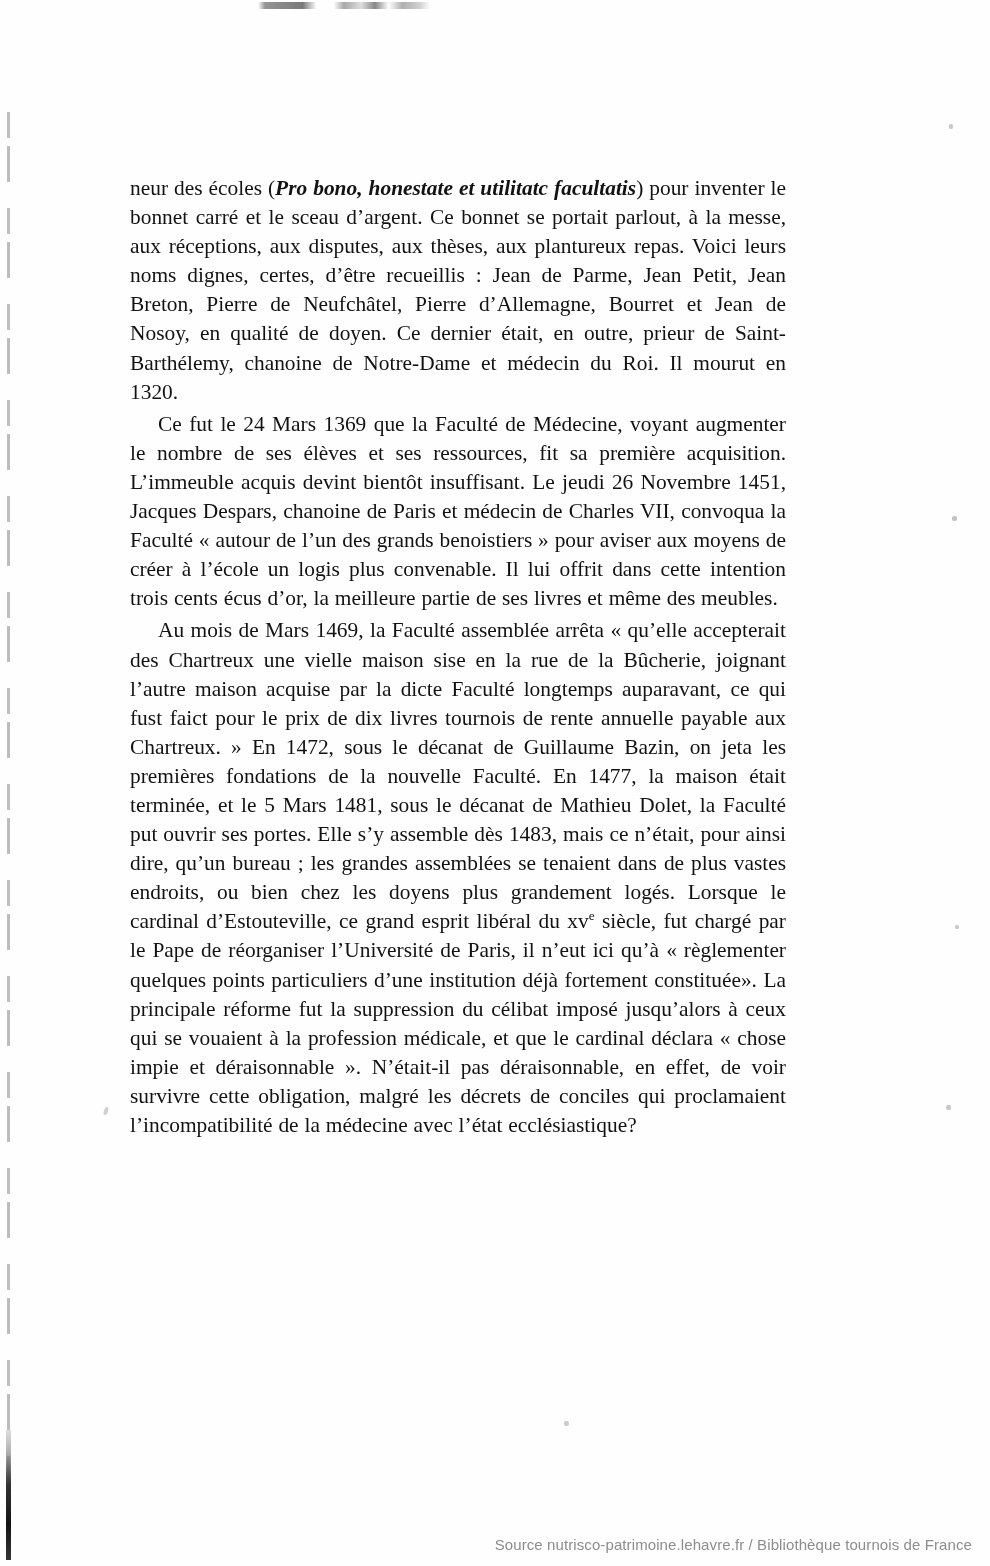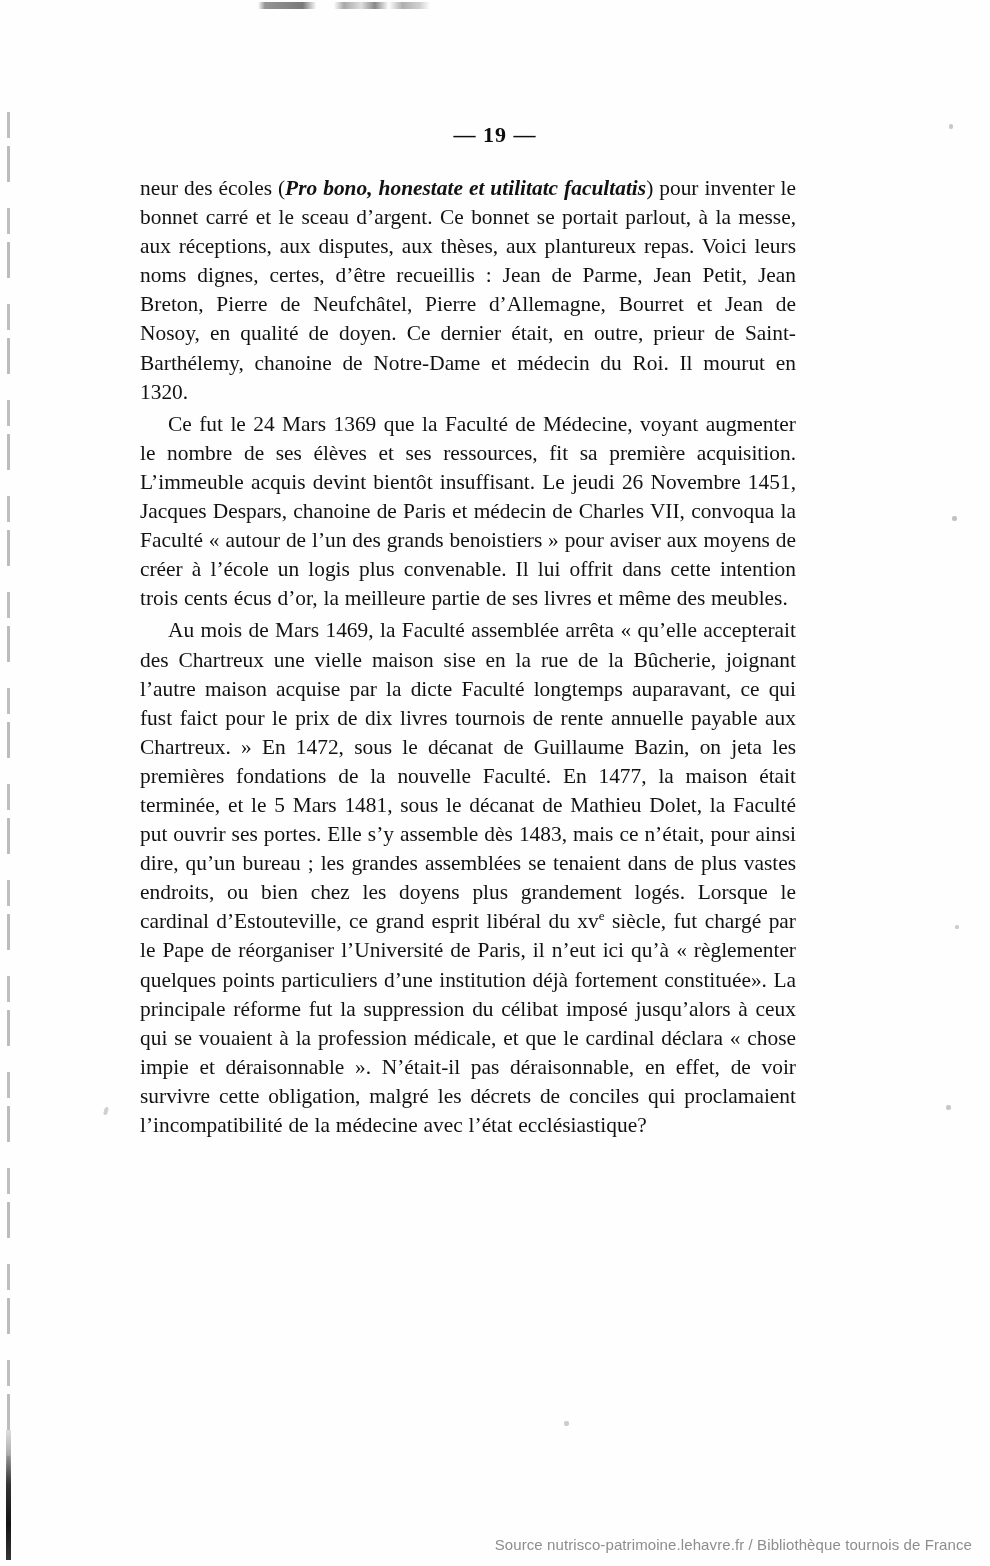--- a/index.html
+++ b/index.html
@@ -86,21 +86,21 @@
     top: 122px;
     text-align: center;
     font-size: 22px;
     font-weight: 700;
     letter-spacing: 1px;
     color: #0d0d0d;
   }
 
   #textblock {
     position: absolute;
-    left: 140px;
+    left: 130px;
     top: 174px;
     width: 656px;
   }
 
   .para {
     margin: 0 0 3px 0;
     font-size: 21.4px;
     line-height: 29.1px;
     text-align: justify;
     text-align-last: left;
@@ -132,21 +132,20 @@
   <div id="binding-line" class="artifact"></div>
   <div id="binding-line-lower" class="artifact"></div>
 
   <div id="speck-a" class="speck"></div>
   <div id="speck-b" class="speck"></div>
   <div id="speck-c" class="speck"></div>
   <div id="speck-d" class="speck"></div>
   <div id="speck-e" class="speck"></div>
   <div id="speck-f" class="speck"></div>
 
-  <div id="folio">— 19 —</div>
 
   <div id="textblock">
       <p class="para first"><span>neur des écoles (</span><em>Pro bono, honestate et utilitatc facultatis</em><span>) pour inventer le bonnet carré et le sceau d’argent. Ce bonnet se portait parlout, à la messe, aux réceptions, aux disputes, aux thèses, aux plantureux repas. Voici leurs noms dignes, certes, d’être recueillis : Jean de Parme, Jean Petit, Jean Breton, Pierre de Neufchâtel, Pierre d’Allemagne, Bourret et Jean de Nosoy, en qualité de doyen. Ce dernier était, en outre, prieur de Saint-Barthélemy, chanoine de Notre-Dame et médecin du Roi. Il mourut en 1320.</span></p>
       <p class="para"><span>Ce fut le 24 Mars 1369 que la Faculté de Médecine, voyant augmenter le nombre de ses élèves et ses ressources, fit sa première acquisition. L’immeuble acquis devint bientôt insuffisant. Le jeudi 26 Novembre 1451, Jacques Despars, chanoine de Paris et médecin de Charles VII, convoqua la Faculté « autour de l’un des grands benoistiers » pour aviser aux moyens de créer à l’école un logis plus convenable. Il lui offrit dans cette intention trois cents écus d’or, la meilleure partie de ses livres et même des meubles.</span></p>
       <p class="para"><span>Au mois de Mars 1469, la Faculté assemblée arrêta « qu’elle accepterait des Chartreux une vielle maison sise en la rue de la Bûcherie, joignant l’autre maison acquise par la dicte Faculté longtemps auparavant, ce qui fust faict pour le prix de dix livres tournois de rente annuelle payable aux Chartreux. » En 1472, sous le décanat de Guillaume Bazin, on jeta les premières fondations de la nouvelle Faculté. En 1477, la maison était terminée, et le 5 Mars 1481, sous le décanat de Mathieu Dolet, la Faculté put ouvrir ses portes. Elle s’y assemble dès 1483, mais ce n’était, pour ainsi dire, qu’un bureau ; les grandes assemblées se tenaient dans de plus vastes endroits, ou bien chez les doyens plus grandement logés. Lorsque le cardinal d’Estouteville, ce grand esprit libéral du xv</span><sup>e</sup><span> siècle, fut chargé par le Pape de réorganiser l’Université de Paris, il n’eut ici qu’à « règlementer quelques points particuliers d’une institution déjà fortement constituée». La principale réforme fut la suppression du célibat imposé jusqu’alors à ceux qui se vouaient à la profession médicale, et que le cardinal déclara « chose impie et déraisonnable ». N’était-il pas déraisonnable, en effet, de voir survivre cette obligation, malgré les décrets de conciles qui proclamaient l’incompatibilité de la médecine avec l’état ecclésiastique?</span></p>
     </div>
 
   <div id="footer">Source nutrisco-patrimoine.lehavre.fr / Bibliothèque tournois de France</div>
 
 </div>

